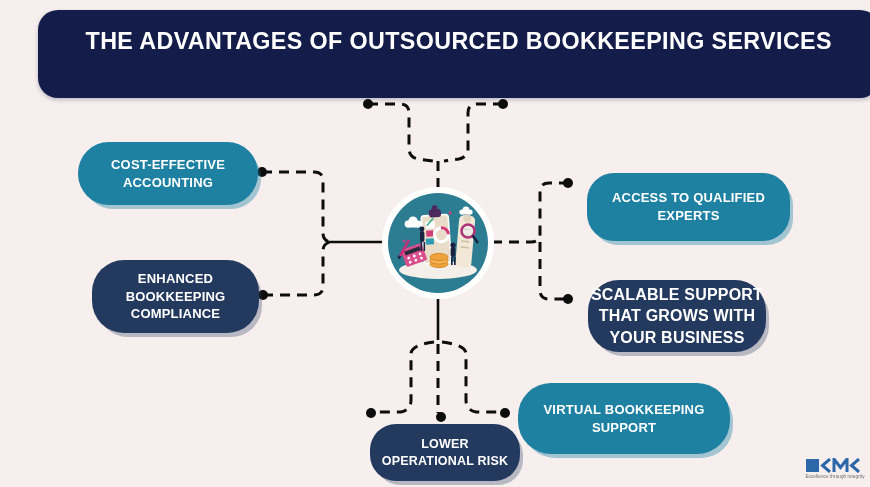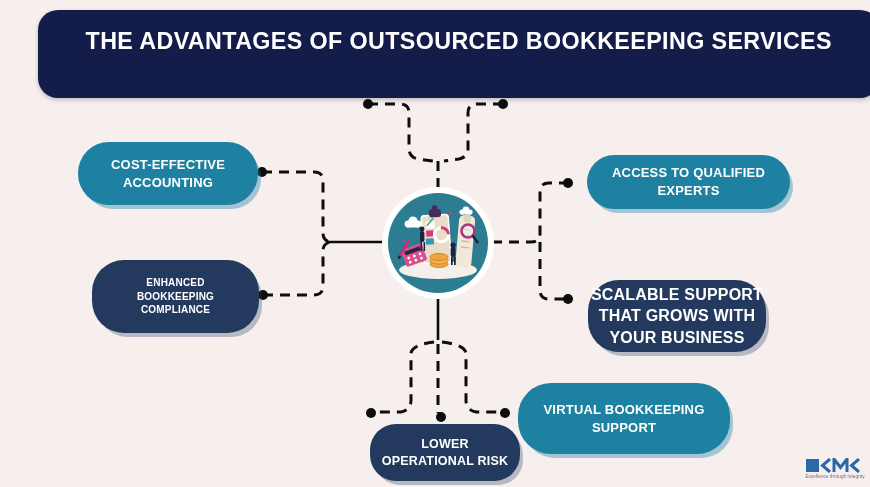--- a/index.html
+++ b/index.html
@@ -27,22 +27,22 @@
   .dot{fill:var(--line,#0d0d0d);}
   
   .node{
     position:absolute;display:flex;align-items:center;justify-content:center;
     color:#ffffff;font-weight:700;text-align:center;white-space:pre-line;
     line-height:1.35;letter-spacing:.2px;
   }
   .node.teal{box-shadow:4px 5px 0 -1px rgba(30,129,162,.38);}
   .node.navy{box-shadow:4px 5px 0 -1px rgba(36,57,94,.30);}
   .n-cost    {left:78px; top:142px;width:180px;height:63px;border-radius:31px;font-size:13px;}
-  .n-enh     {left:92px; top:260px;width:167px;height:73px;border-radius:32px;font-size:10px;}
-  .n-access  {left:587px;top:155px;width:203px;height:54px;border-radius:27px;font-size:13px;}
+  .n-enh     {left:92px; top:260px;width:167px;height:73px;border-radius:32px;font-size:13px;}
+  .n-access  {left:587px;top:173px;width:203px;height:68px;border-radius:27px;font-size:13px;}
   .n-scal    {left:588px;top:280px;width:178px;height:72px;border-radius:31px;font-size:16px;}
   .n-cloud   {left:158px;top:387px;width:209px;height:47px;border-radius:23px;font-size:13px;}
   .n-lower   {left:370px;top:424px;width:150px;height:57px;border-radius:26px;font-size:12.5px;}
   .n-virtual {left:518px;top:383px;width:212px;height:71px;border-radius:33px;font-size:13px;}
   
   .center-wrap{position:absolute;left:380px;top:185px;width:116px;height:116px;}
   
   .logo{position:absolute;left:803px;top:458px;width:64px;text-align:center;}
   .logo svg{display:block;margin:0 auto;}
   .tagline{font-size:4.6px;color:#6b6b6b;letter-spacing:.1px;margin-top:1px;white-space:nowrap;}

